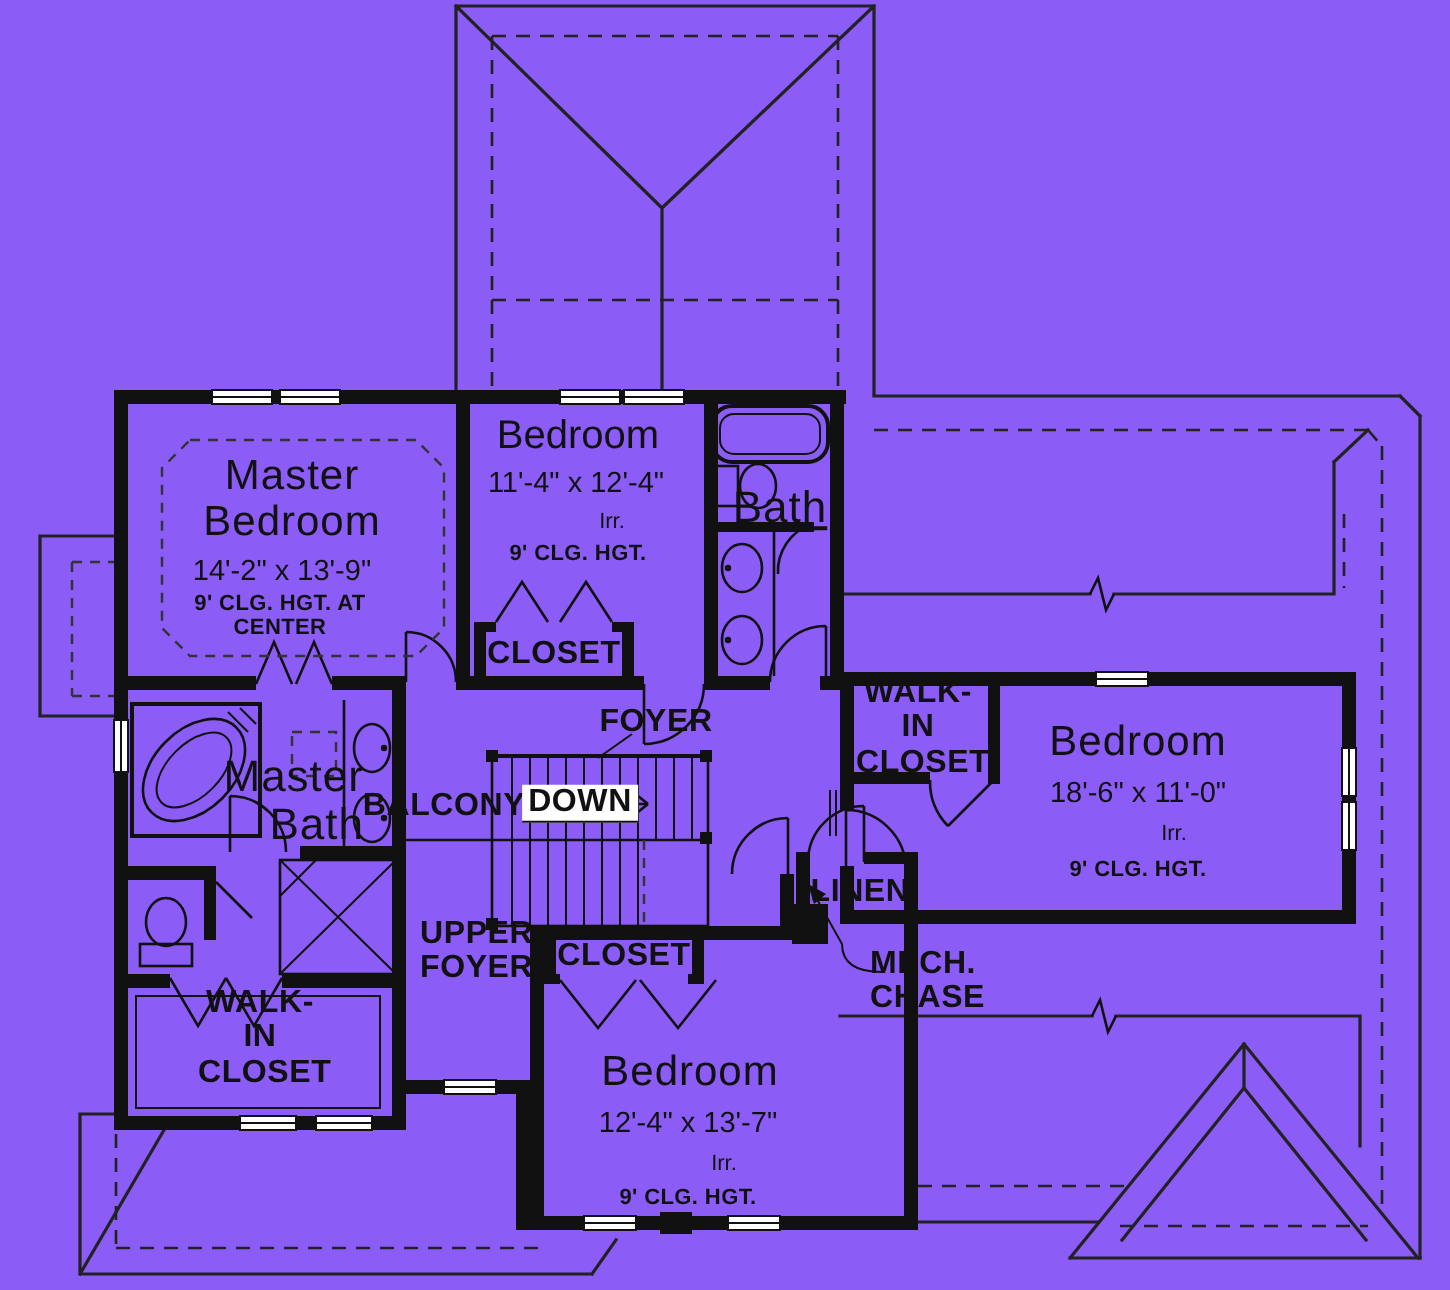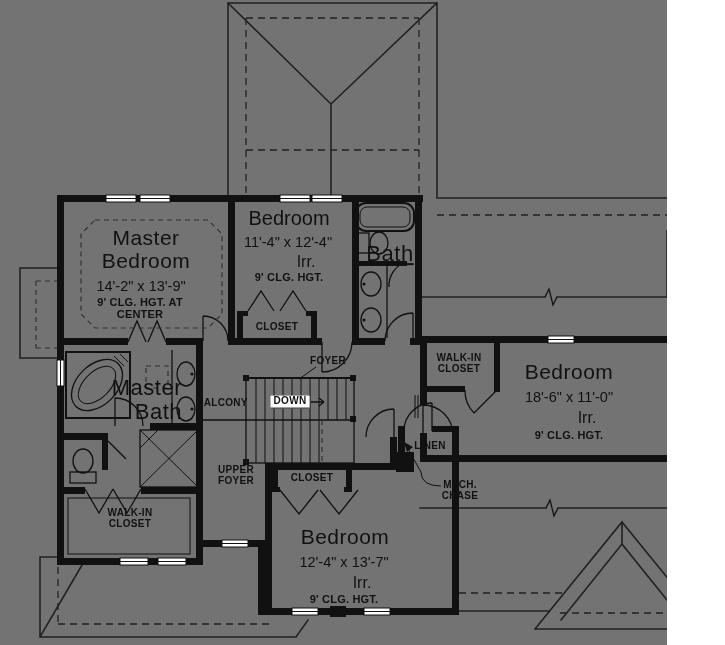--- a/index.html
+++ b/index.html
@@ -1,30 +1,30 @@
 <!DOCTYPE html>
 <html><head>
 <meta charset="utf-8">
 <style>
   html,body{margin:0;padding:0;background:#ffffff;}
   #plan-wrap{
-    position:relative;width:667px;height:645px;background:#737373;
+    position:relative;width:725px;height:645px;background:#8b5cf6;
     font-family:"Liberation Sans", sans-serif;color:#111;overflow:hidden;
   }
   #plan-svg{position:absolute;left:0;top:0;}
   .lbl{position:absolute;transform:translate(-50%,-50%);text-align:center;
        white-space:nowrap;color:#111;line-height:1.08;}
   .wrap{white-space:normal;}
   .room-name{font-size:21px;letter-spacing:.5px;}
   .room-name-md{font-size:20px;}
   .room-name-bath{font-size:22px;letter-spacing:.5px;}
   .room-dims{font-size:14.5px;}
-  .room-irr{font-size:16px;padding-left:36px;}
+  .room-irr{font-size:11px;padding-left:36px;}
   .room-clg{font-size:11px;font-weight:bold;letter-spacing:.2px;}
-  .small-label{font-size:10px;font-weight:bold;letter-spacing:.3px;}
+  .small-label{font-size:16px;font-weight:bold;letter-spacing:.3px;}
   .down-label{background:#fff;padding:0 3px 1px 3px;border-bottom:1.5px solid #111;}
 </style>
 </head>
 <body>
 
 <div id="plan-wrap">
 
 <svg id="plan-svg" width="725" height="645" viewBox="0 0 725 645">
   <style>
     .w{fill:#111;}

